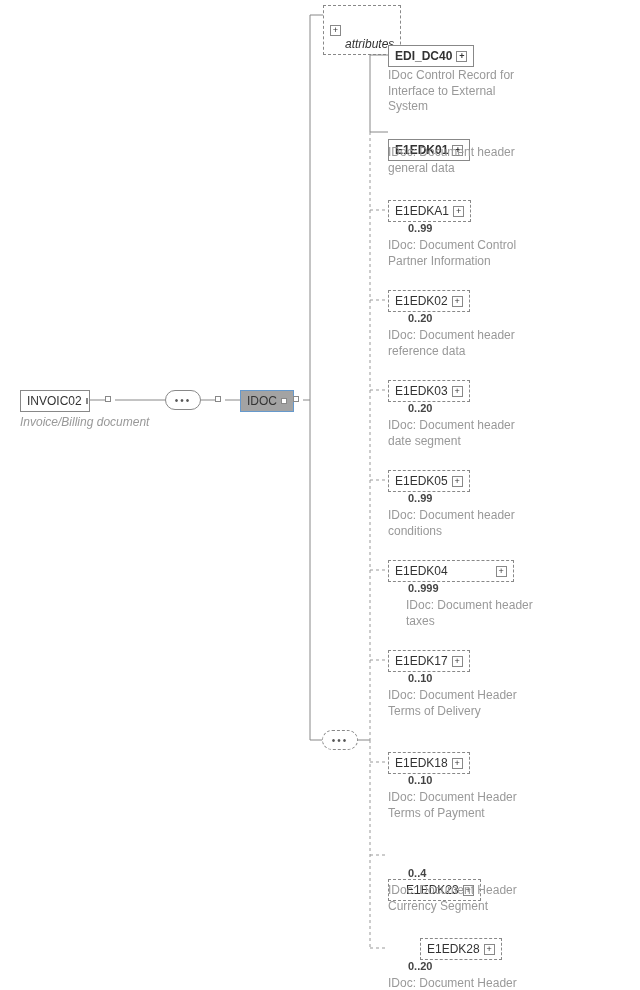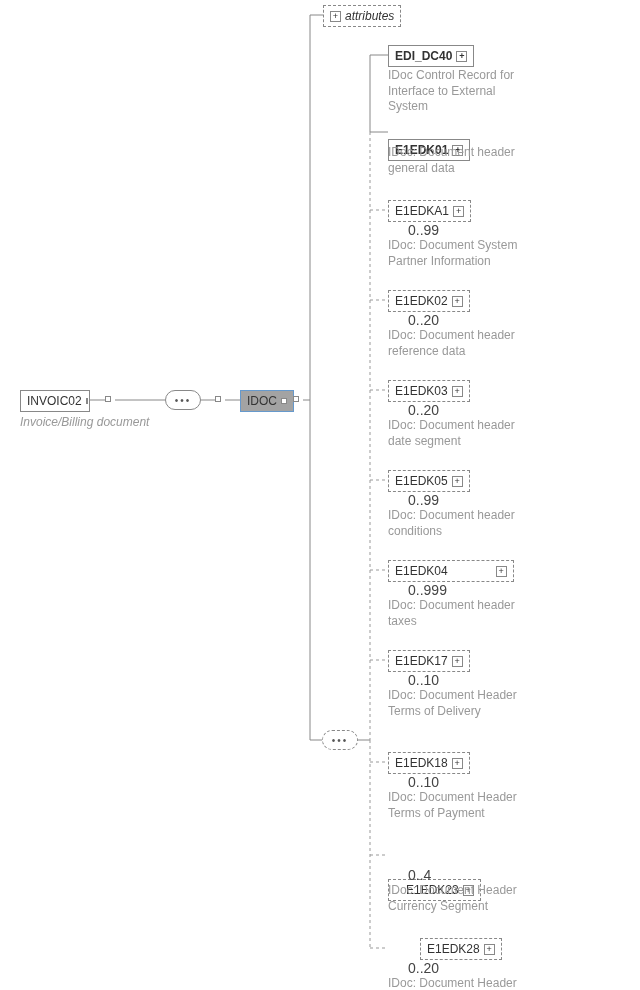--- a/index.html
+++ b/index.html
@@ -18,21 +18,21 @@
     border: 1px solid #888;
     background: #fff;
     padding: 3px 6px;
     white-space: nowrap;
     display: flex;
     align-items: center;
     gap: 4px;
   }
   .node.highlight { background: #a3a3a3; border-color: #6699cc; }
   .node.dashed { border-style: dashed; }
-  .italic { font-style: italic; }
+  .italic { font-style: italic; margin-top: 28px; }
   .expand-btn {
     display: inline-flex;
     align-items: center;
     justify-content: center;
     border: 1px solid #888;
     width: 11px;
     height: 11px;
     font-size: 9px;
     line-height: 1;
     background: #fff;
@@ -63,21 +63,22 @@
   .ann {
     position: absolute;
     color: #999;
     font-size: 12px;
     line-height: 1.3;
     max-width: 140px;
   }
   .card {
     position: absolute;
     color: #444;
-    font-size: 14px;
+    font-size: 11px;
+    font-weight: bold;
   }
   svg.wires {
     position: absolute;
     left: 0; top: 0;
     width: 640px; height: 990px;
     pointer-events: none;
   }
   line.solid { stroke: #888; stroke-width: 1; }
   line.dashed { stroke: #999; stroke-width: 1; stroke-dasharray: 3 3; }
 </style>
@@ -155,21 +156,21 @@
 <div class="ann" style="left:388px; top:145px;">IDoc: Document header general data</div>
 
 <svg class="wires">
     <line class="dashed" x1="370" y1="210" x2="388" y2="210"></line>
   </svg>
 <div class="node dashed" style="left:388px; top:200px;">
   <span>E1EDKA1</span>
   <span class="expand-btn">+</span>
 </div>
 <div class="card" style="left:408px; top:222px;">0..99</div>
-<div class="ann" style="left:388px; top:238px;">IDoc: Document System Partner Information</div>
+<div class="ann" style="left:388px; top:238px;">IDoc: Document Control Partner Information</div>
 
 <svg class="wires">
     <line class="dashed" x1="370" y1="300" x2="388" y2="300"></line>
   </svg>
 <div class="node dashed" style="left:388px; top:290px;">
   <span>E1EDK02</span>
   <span class="expand-btn">+</span>
 </div>
 <div class="card" style="left:408px; top:312px;">0..20</div>
 <div class="ann" style="left:388px; top:328px;">IDoc: Document header reference data</div>
@@ -195,21 +196,21 @@
 <div class="ann" style="left:388px; top:508px;">IDoc: Document header conditions</div>
 
 <svg class="wires">
     <line class="dashed" x1="370" y1="570" x2="388" y2="570"></line>
   </svg>
 <div class="node dashed" style="left:388px; top:560px;gap:48px;">
   <span>E1EDK04</span>
   <span class="expand-btn">+</span>
 </div>
 <div class="card" style="left:408px; top:582px;">0..999</div>
-<div class="ann" style="left:388px; top:598px;">IDoc: Document header taxes</div>
+<div class="ann" style="left:406px; top:598px;">IDoc: Document header taxes</div>
 
 <svg class="wires">
     <line class="dashed" x1="370" y1="660" x2="388" y2="660"></line>
   </svg>
 <div class="node dashed" style="left:388px; top:650px;">
   <span>E1EDK17</span>
   <span class="expand-btn">+</span>
 </div>
 <div class="card" style="left:408px; top:672px;">0..10</div>
 <div class="ann" style="left:388px; top:688px;">IDoc: Document Header Terms of Delivery</div>

